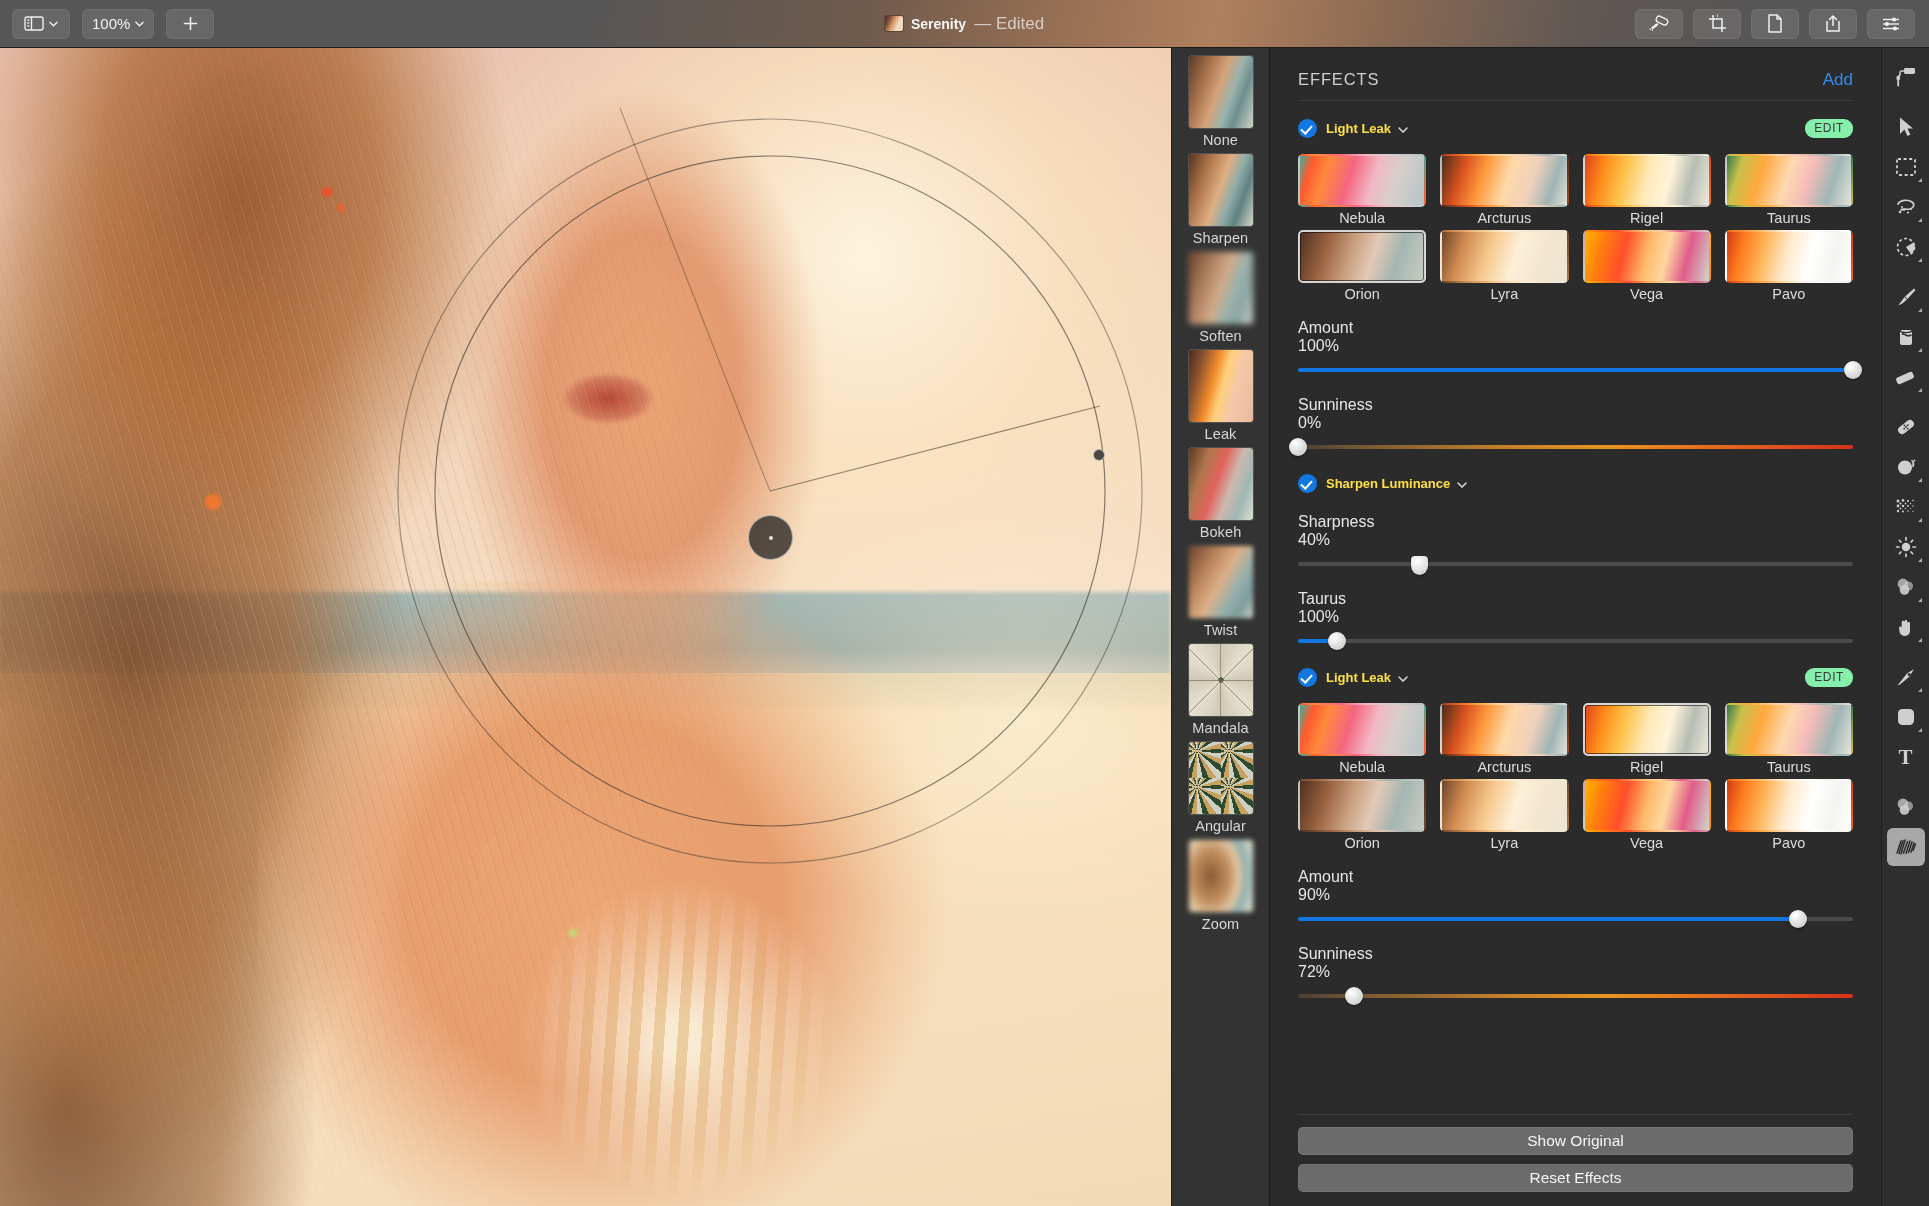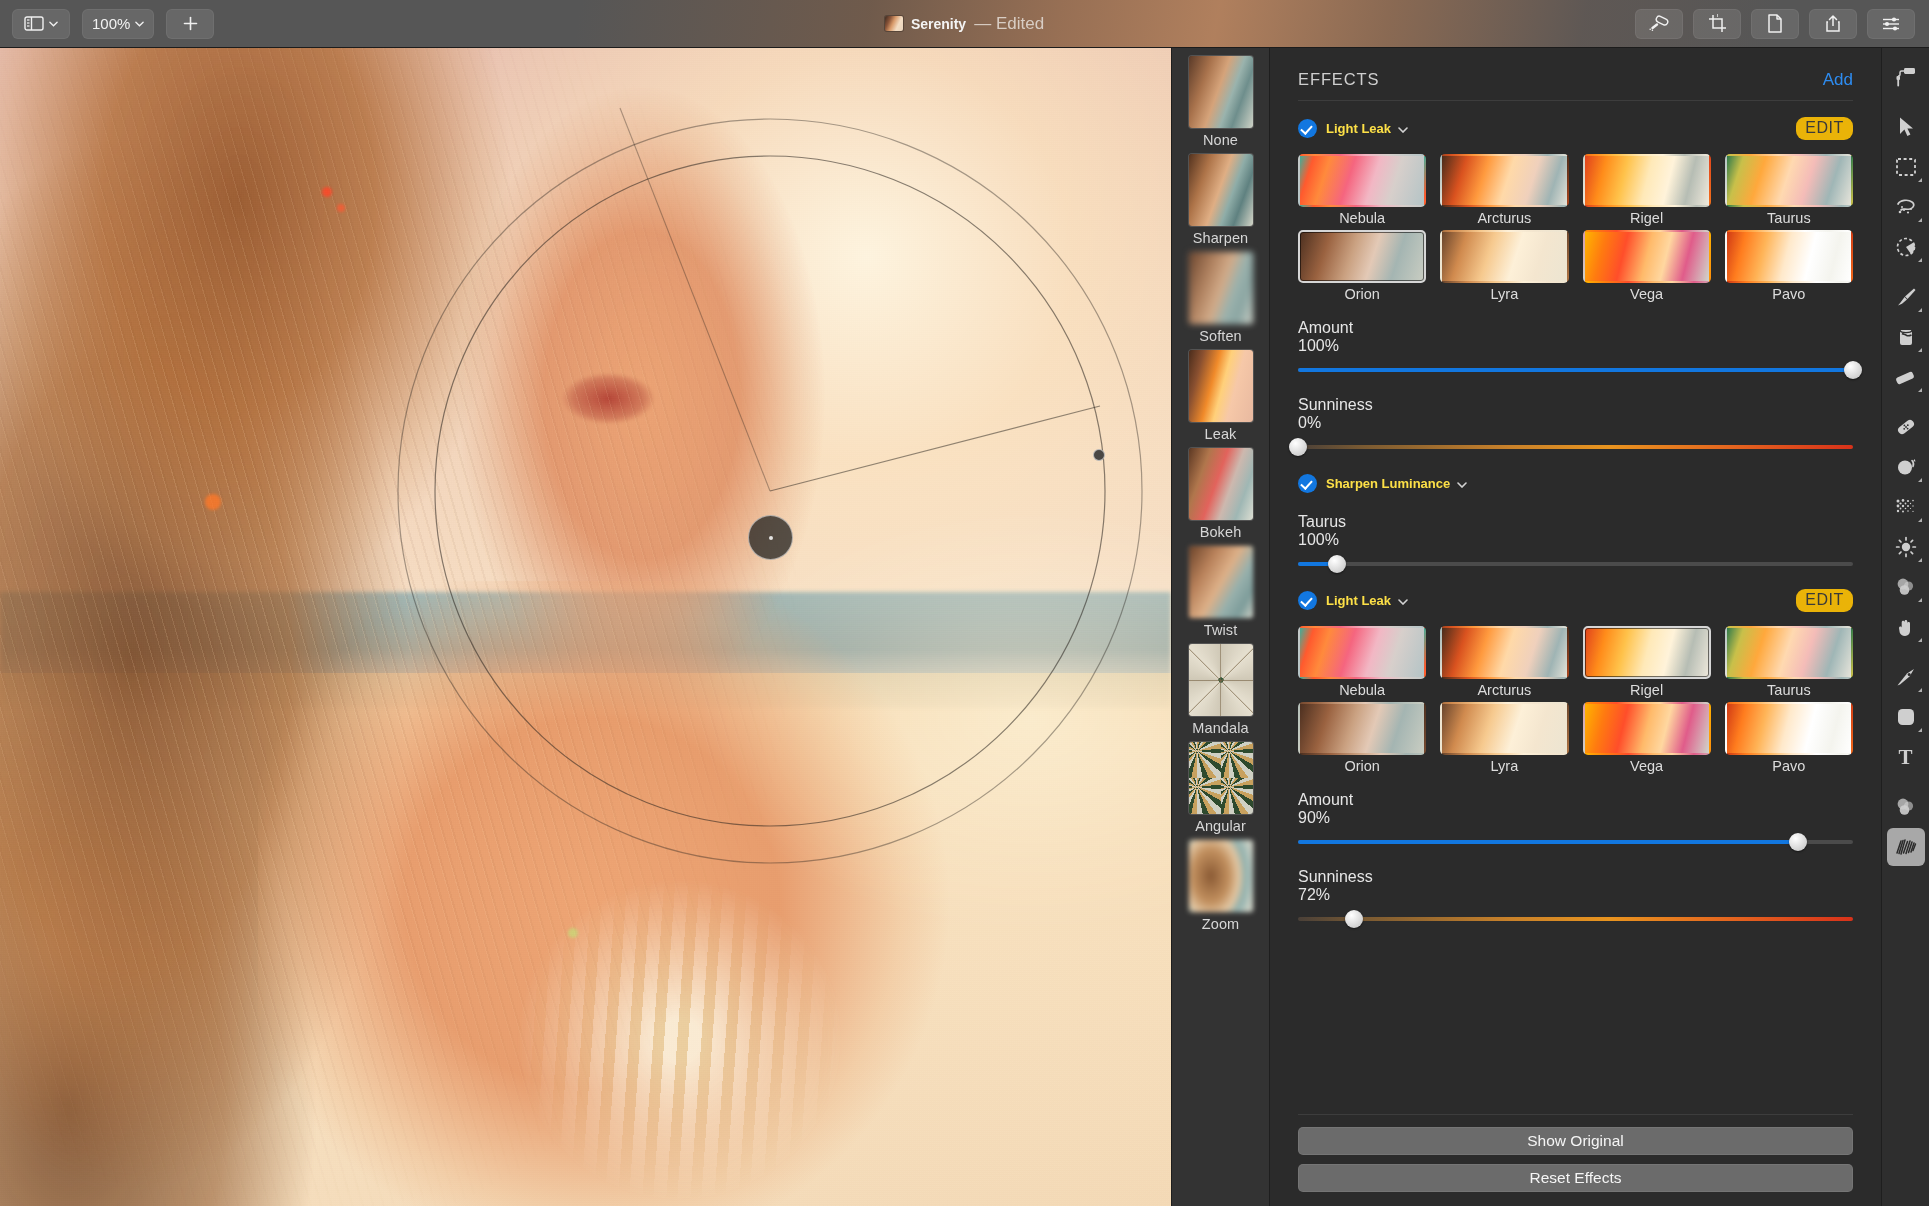--- a/index.html
+++ b/index.html
@@ -231,22 +231,22 @@
     background: #1277e0; position: relative; flex: 0 0 19px;
   }
   .check::after {
     content: ""; position: absolute; left: 5px; top: 4px;
     width: 5px; height: 9px; border: solid #fff;
     border-width: 0 2px 2px 0; transform: rotate(42deg);
   }
   .eff-name { margin-left: 9px; font-size: 13px; font-weight: bold; color: #fde047; }
   .caret { margin-left: 7px; width: 10px; height: 6px; opacity: .85; }
   .edit-btn {
-    margin-left: auto; font-size: 16px; letter-spacing: .6px;
-    color: #3a3a3a; background: #eab308;
+    margin-left: auto; font-size: 12px; letter-spacing: .6px;
+    color: #3a3a3a; background: #86efac;
     border-radius: 9px; padding: 2px 9px 3px 9px;
   }
 
   .preset-grid {
     display: grid; grid-template-columns: repeat(4, 1fr);
     gap: 4px 14px; margin-top: 13px;
   }
   .preset { display: flex; flex-direction: column; align-items: center; }
   .preset-th {
     width: 100%; height: 53px; border-radius: 5px; overflow: hidden;
@@ -553,20 +553,30 @@
               </div>
             </div>
           </div>
           <div class="eff-block">
             <div class="eff-title-row">
               <span class="check"></span>
               <span class="eff-name">Sharpen Luminance</span>
               <span><svg class="caret" viewBox="0 0 10 6">
                   <path d="M1 1l4 4 4-4" fill="none" stroke="#f0f0f0" stroke-width="1.6" stroke-linecap="round"></path>
                 </svg></span>
+            </div>
+            <div class="slider-row">
+              <div class="slider-head">
+                <span class="lab">Sharpness</span>
+                <span class="val">40%</span>
+              </div>
+              <div class="track-wrap">
+                <div class="track"></div>
+                <div class="knob tag" style="left:22%"></div>
+              </div>
             </div>
             <div class="slider-row">
               <div class="slider-head">
                 <span class="lab">Taurus</span>
                 <span class="val">100%</span>
               </div>
               <div class="track-wrap">
                 <div class="track"></div>
                 <div class="fill" style="width:7%"></div>
                 <div class="knob" style="left:7%"></div>

